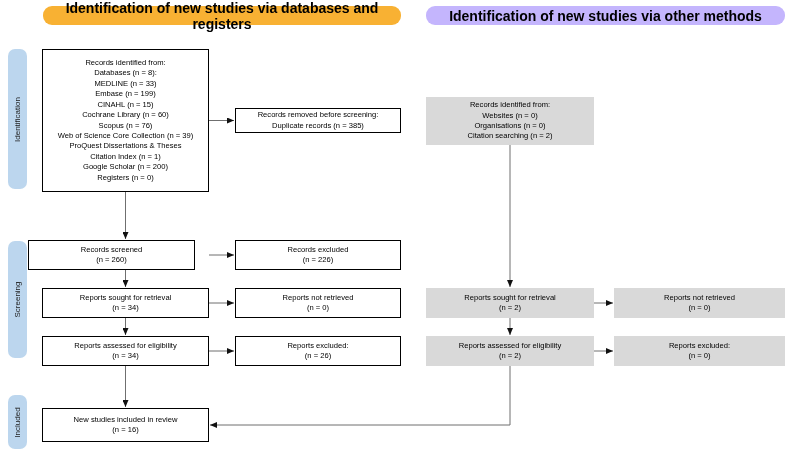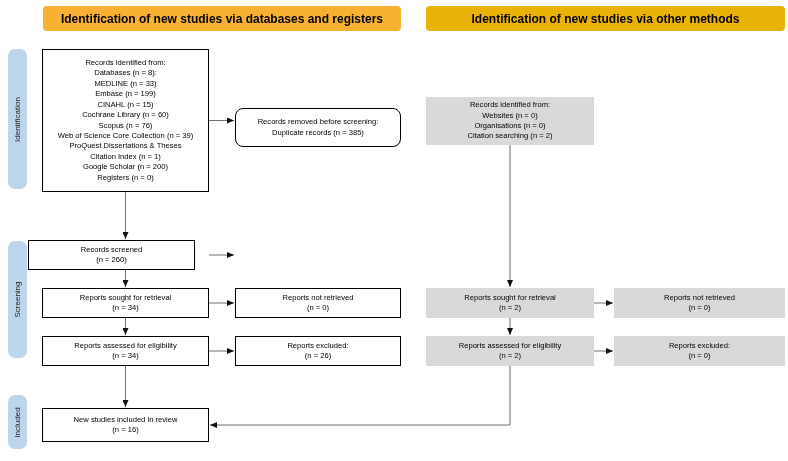--- a/index.html
+++ b/index.html
@@ -6,29 +6,29 @@
   #stage{
     position:relative;
     width:788px;height:461px;
     background:#ffffff;
     font-family:"Liberation Sans","DejaVu Sans",sans-serif;
     color:#000;
     overflow:hidden;
   }
   .pill{
     position:absolute;
-    height:25px;
-    border-radius:4px;
+    height:19px;
+    border-radius:9px;
     display:flex;align-items:center;justify-content:center;
-    font-size:12px;
+    font-size:14px;
     font-weight:bold;
     text-align:center;
   }
   .pill.yellow{background:#F8B133;}
-  .pill.gray{background:#eab308;text-align:center;}
+  .pill.gray{background:#c4b5fd;text-align:center;}
   .stage-label{
     position:absolute;
     width:19px;
     background:#BCD6EE;
     border-radius:7px;
     display:flex;align-items:center;justify-content:center;
   }
   .stage-label span{
     transform:rotate(-90deg);
     white-space:nowrap;
@@ -74,25 +74,27 @@
 Embase (n = 199)
 CINAHL (n = 15)
 Cochrane Library (n = 60)
 Scopus (n = 76)
 Web of Science Core Collection (n = 39)
 ProQuest Dissertations &amp; Theses
 Citation Index (n = 1)
 Google Scholar (n = 200)
 Registers (n = 0)</div>
 
-  <div class="box white" style="left:235px;top:108px;width:166px;height:39px;border-radius:8px;">Records removed before screening:
+  <div class="box white" style="left:235px;top:108px;width:166px;height:25px;">Records removed before screening:
 Duplicate records (n = 385)</div>
 
   <div class="box white" style="left:28px;top:240px;width:167px;height:30px;">Records screened
 (n = 260)</div>
+  <div class="box white" style="left:235px;top:240px;width:166px;height:30px;">Records excluded
+(n = 226)</div>
 
   <div class="box white" style="left:42px;top:288px;width:167px;height:30px;">Reports sought for retrieval
 (n = 34)</div>
   <div class="box white" style="left:235px;top:288px;width:166px;height:30px;">Reports not retrieved
 (n = 0)</div>
 
   <div class="box white" style="left:42px;top:336px;width:167px;height:30px;">Reports assessed for eligibility
 (n = 34)</div>
   <div class="box white" style="left:235px;top:336px;width:166px;height:30px;">Reports excluded:
 (n = 26)</div>

